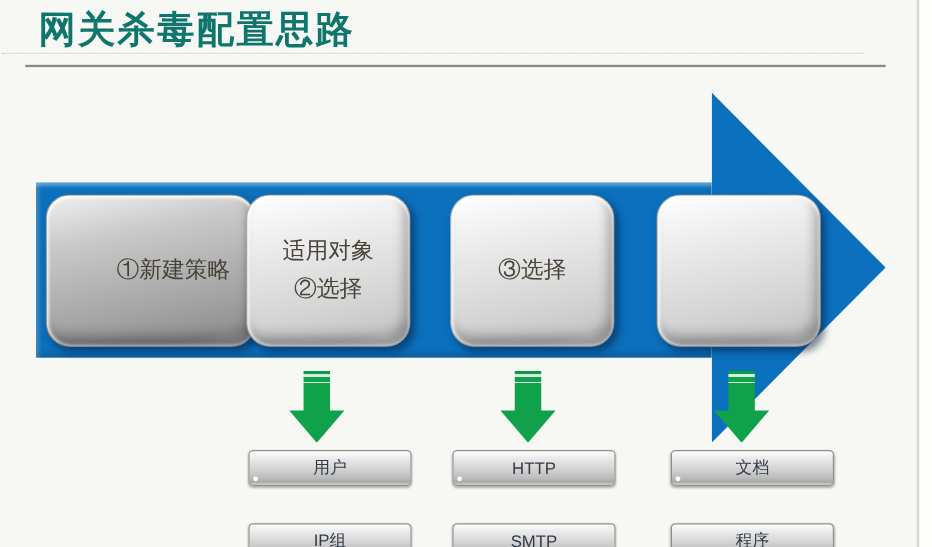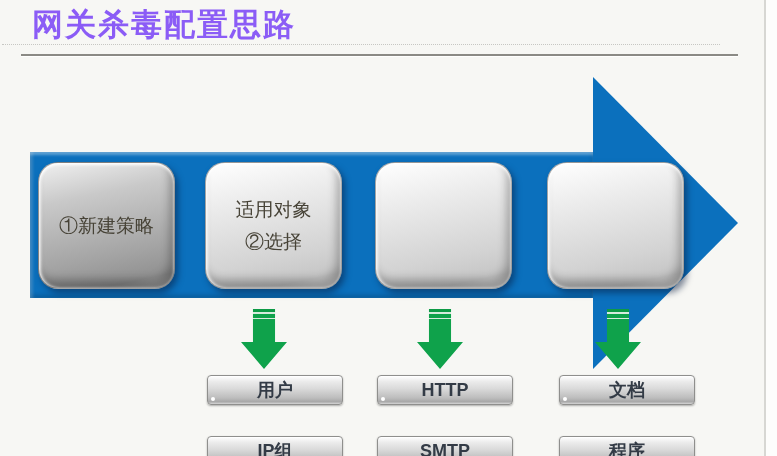--- a/index.html
+++ b/index.html
@@ -8,21 +8,21 @@
     background:#f7f7f4;
     font-family:"Liberation Sans",sans-serif;
   }
   .abs{position:absolute;}
 
   
   .title{
     left:32px;top:4px;
     font-family:"Liberation Serif",serif;
     font-weight:bold;font-size:31px;letter-spacing:2px;
-    color:#8b5cf6;white-space:nowrap;
+    color:#0f766e;white-space:nowrap;
   }
   .rule-dotted{
     left:2px;top:44px;width:718px;height:0;
     border-top:1px dotted #c7c7c3;
   }
   .rule-solid{
     left:21px;top:54px;width:717px;height:2px;
     background:#8b8a85;
     box-shadow:0 1px 0 rgba(255,255,255,.9);
   }
@@ -56,20 +56,21 @@
     background:linear-gradient(168deg,#ffffff 0%,#ececec 30%,#d3d3d3 72%,#c5c5c5 90%,#e0e0e0 100%);
     border:1px solid rgba(110,110,110,.55);
     box-shadow:inset 0 2px 3px rgba(255,255,255,.95),
                inset 2px 0 3px rgba(255,255,255,.7),
                inset -4px -8px 10px rgba(0,0,0,.30),
                3px 4px 6px rgba(8,25,60,.5);
     z-index:2;
   }
   .step.dark{
     background:linear-gradient(168deg,#f0f0f0 0%,#c9c9c9 28%,#a4a4a4 70%,#909090 90%,#b2b2b2 100%);
+    padding-left:38px;
   }
   .s1{left:38px}.s2{left:205px}.s3{left:375px}.s4{left:547px}
 
   
   .garrow{
     top:309px;width:46px;height:60px;
     clip-path:polygon(26% 0,74% 0,74% 55%,100% 55%,50% 100%,0 55%,26% 55%);
     background:linear-gradient(180deg,
       #0d9a46 0px,#0d9a46 3px,
       #d7ebdd 3px,#d7ebdd 5px,
@@ -77,21 +78,21 @@
       #d7ebdd 9px,#d7ebdd 10.5px,
       var(--arrow-green,#0fa24b) 10.5px);
     z-index:3;
   }
   .g1{left:241px}.g2{left:417px}.g3{left:595px}
 
   
   .pill{
     width:134px;height:28px;border-radius:4px;
     display:flex;align-items:center;justify-content:center;
-    font-size:18px;font-weight:700;color:#333b46;
+    font-size:14px;font-weight:400;color:#333b46;
     background:linear-gradient(180deg,#ffffff 0%,#ebebeb 20%,#dadada 45%,#bdbdbd 78%,#a8a8a8 92%,#d6d6d6 100%);
     border:1px solid #8f8f8d;
     box-shadow:0 1px 2px rgba(0,0,0,.3),inset 0 1px 0 #ffffff;
     z-index:4;
   }
   .pill::before{
     content:"";position:absolute;left:3px;bottom:3px;width:4px;height:4px;
     border-radius:50%;background:#fff;
   }
   .colA{left:207px}.colB{left:377px}.colC{left:559px}
@@ -112,20 +113,21 @@
 
 <div class="abs step dark s1">
   <span>①新建策略</span>
   <span></span>
 </div>
 <div class="abs step s2">
   <span>适用对象</span>
   <span>②选择</span>
 </div>
 <div class="abs step s3">
+  <span>③选择</span>
 </div>
 <div class="abs step s4">
 </div>
 
 <div class="abs garrow g1"></div>
 <div class="abs garrow g2"></div>
 <div class="abs garrow g3"></div>
 
 <div class="abs pill colA row1">用户</div>
 <div class="abs pill colA row2">IP组</div>

